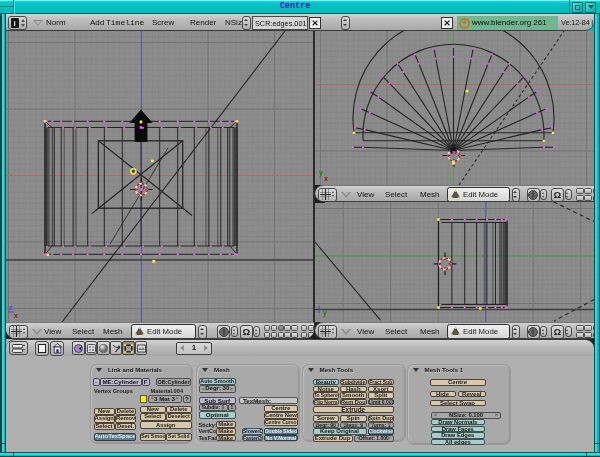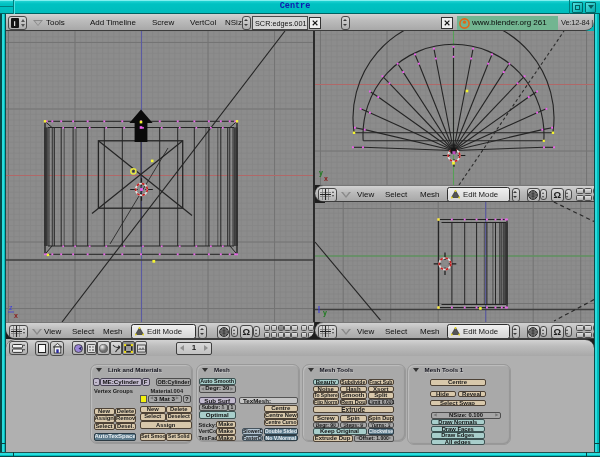--- a/index.html
+++ b/index.html
@@ -26,25 +26,25 @@
     <div style="position:absolute;left:13px;top:452px;width:1px;height:5px;background:#0b4242;"></div>
     <div style="position:absolute;left:586px;top:452px;width:1px;height:5px;background:#0b4242;"></div>
     <div class="hdr" style="left:6px;top:14px;width:588px;height:17px;border-bottom:1px solid #3c3c3c;border-radius:0 0 9px 0;box-sizing:border-box;"></div>
     <div class="ib" style="left:8px;top:16px;width:19px;height:14px;"></div>
     <div style="position:absolute;left:11px;top:18px;width:8px;height:10px;background:#151515;border-radius:1px;"></div>
     <div style="position:absolute;left:13.5px;top:18.5px;font-size:8px;font-weight:bold;color:#e8e8e8;">i</div>
     <div style="position:absolute;left:21px;top:19px;width:0;height:0;border-left:2px solid transparent;border-right:2px solid transparent;border-bottom:3px solid #555;"></div>
     <div style="position:absolute;left:21px;top:24px;width:0;height:0;border-left:2px solid transparent;border-right:2px solid transparent;border-top:3px solid #555;"></div>
     <div style="position:absolute;left:33px;top:20px;width:0;height:0;border-left:5px solid transparent;border-right:5px solid transparent;border-top:6px solid #8a8a8a;"></div>
     <div style="position:absolute;left:34.5px;top:20.5px;width:0;height:0;border-left:3.5px solid transparent;border-right:3.5px solid transparent;border-top:4.5px solid #b5b5b5;"></div>
-    <div class="mi" style="left:46px;top:17.5px;">Tools</div>
+    <div class="mi" style="left:46px;top:17.5px;">Norm</div>
     <div class="mi" style="left:90px;top:17.5px;">Add</div>
-    <div class="mi" style="left:106px;top:17.5px;">Timeline</div>
+    <div class="mi" style="left:106px;top:17.5px;font-family:Liberation Mono, monospace;">Timeline</div>
     <div class="mi" style="left:152px;top:17.5px;">Screw</div>
-    <div class="mi" style="left:190px;top:17.5px;">VertCol</div>
+    <div class="mi" style="left:190px;top:17.5px;">Render</div>
     <div class="mi" style="left:225px;top:17.5px;">NSize</div>
     <div class="ib" style="left:242px;top:16px;width:9px;height:14px;"></div>
     <div style="position:absolute;left:244.0px;top:19px;width:0;height:0;border-left:2.2px solid transparent;border-right:2.2px solid transparent;border-bottom:2.6px solid #3a3a3a;"></div>
     <div style="position:absolute;left:244.0px;top:24px;width:0;height:0;border-left:2.2px solid transparent;border-right:2.2px solid transparent;border-top:2.6px solid #3a3a3a;"></div>
     <div style="position:absolute;left:252px;top:16px;width:56px;height:14px;background:#d6d6d6;border:1px solid #4a4a4a;box-sizing:border-box;font-size:7.3px;color:#111;line-height:13px;padding-left:2px;">SCR:edges.001</div>
     <div style="position:absolute;left:309px;top:17px;width:12px;height:12px;background:#efefef;border:1px solid #333;box-sizing:border-box;text-align:center;line-height:10px;font-size:8.5px;font-weight:bold;color:#111;">✕</div>
     <div class="ib" style="left:341px;top:16px;width:9px;height:14px;"></div>
     <div style="position:absolute;left:343.0px;top:19px;width:0;height:0;border-left:2.2px solid transparent;border-right:2.2px solid transparent;border-bottom:2.6px solid #3a3a3a;"></div>
     <div style="position:absolute;left:343.0px;top:24px;width:0;height:0;border-left:2.2px solid transparent;border-right:2.2px solid transparent;border-top:2.6px solid #3a3a3a;"></div>
     <div style="position:absolute;left:441px;top:17px;width:12px;height:12px;background:#efefef;border:1px solid #333;box-sizing:border-box;text-align:center;line-height:10px;font-size:8.5px;font-weight:bold;color:#111;">✕</div>

